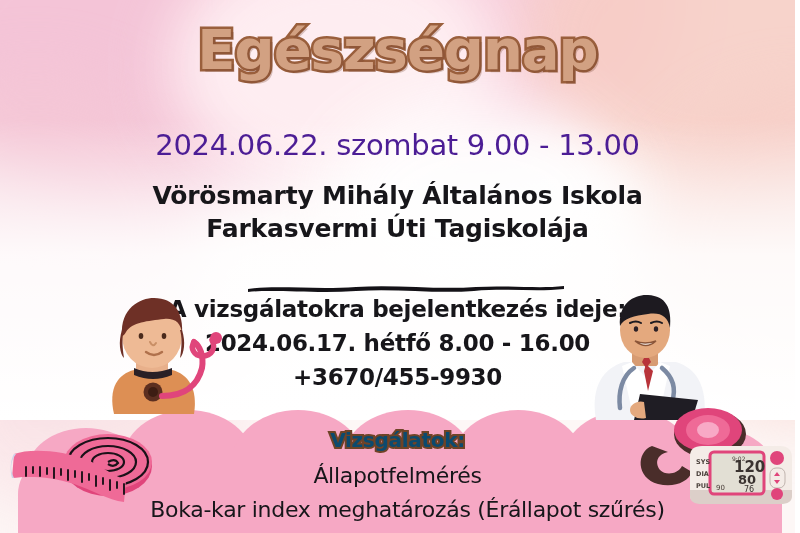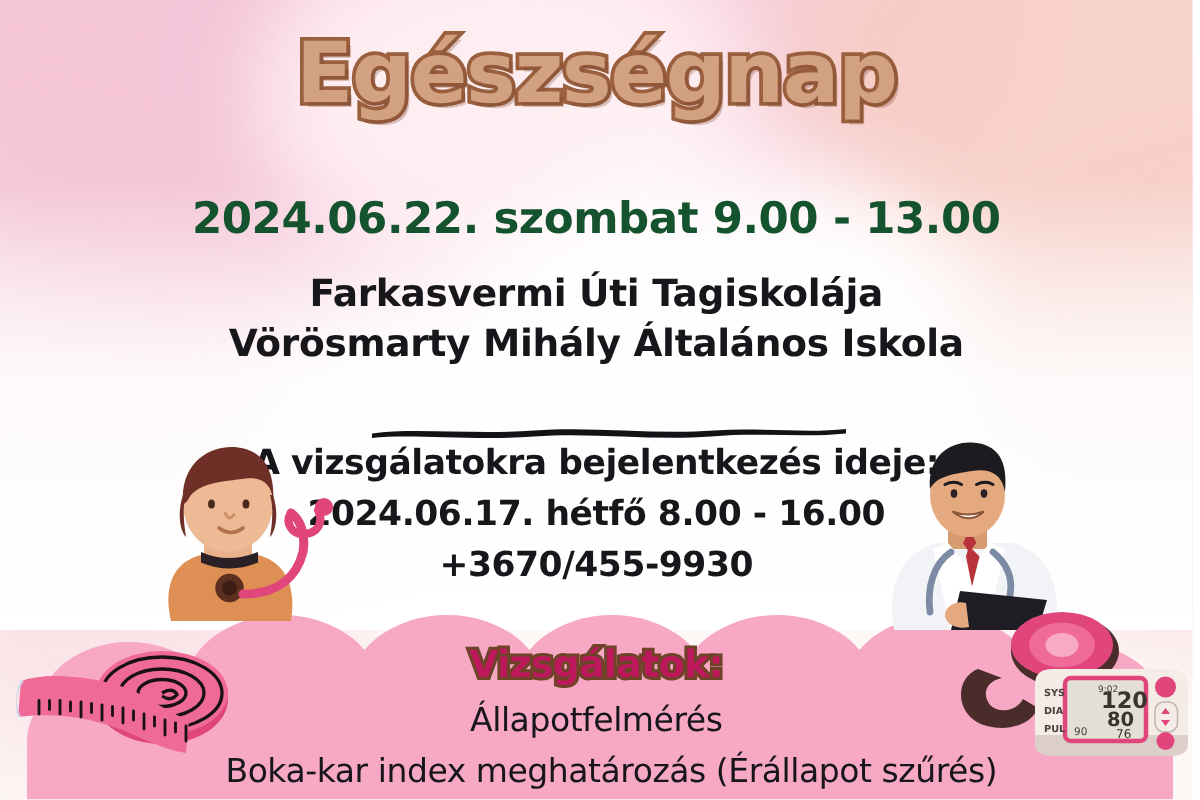--- a/index.html
+++ b/index.html
@@ -48,22 +48,22 @@
     -webkit-text-stroke:5px #9a5f3c;
     paint-order:stroke fill;
     text-shadow:3px 3px 0 rgba(120,70,45,.28);
     margin:0;
   }
   .title.l2{font-size:62px;margin-top:2px;letter-spacing:-1.5px;}
 
   
   .info{position:absolute;left:0;right:0;top:128px;text-align:center;}
   .date-line{
-    font-family:"DejaVu Sans", sans-serif;font-weight:bold;
-    font-size:29px;color:#14532d;letter-spacing:-.3px;
+    font-family:"DejaVu Sans", sans-serif;font-weight:normal;
+    font-size:29px;color:#4c1d95;letter-spacing:-.3px;
   }
   .school{
     font-family:"DejaVu Sans", sans-serif;font-weight:bold;
     font-size:25px;color:#17161a;line-height:1.32;margin-top:17px;letter-spacing:-.2px;
   }
   .address{
     font-family:"DejaVu Sans", sans-serif;font-weight:bold;
     font-size:20px;color:#c9906d;margin-top:15px;letter-spacing:-.2px;
   }
 
@@ -77,22 +77,22 @@
     font-family:"DejaVu Sans", sans-serif;font-weight:bold;
     color:#17161a;letter-spacing:-.3px;
   }
   .reg .r1{font-size:23px;}
   .reg .r2{font-size:23px;margin-top:8px;}
   .reg .r3{font-size:23px;margin-top:8px;}
 
   
   .exams{position:absolute;left:0;right:0;top:428px;text-align:center;}
   .exam-head{
-    font-family:"DejaVu Sans", sans-serif;font-weight:bold;font-size:25px;
-    color:#be185d;-webkit-text-stroke:4px #6f4327;paint-order:stroke fill;
+    font-family:"DejaVu Sans", sans-serif;font-weight:bold;font-size:20px;
+    color:#0c4a6e;-webkit-text-stroke:4px #6f4327;paint-order:stroke fill;
     letter-spacing:-.3px;
   }
   .exam-item{
     font-family:"DejaVu Sans", sans-serif;font-weight:normal;font-size:22px;
     color:#17161a;margin-top:11px;letter-spacing:-.3px;
   }
   .exam-item.clip{margin-top:9px;margin-left:20px;}
 
   
   .ill{position:absolute;text-align:right;}
@@ -130,22 +130,22 @@
     <div class="body"></div>
   </div>
 
   <div class="title-wrap">
     <div class="title l1">Egészségnap</div>
   </div>
 
   <div class="info">
     <div class="date-line">2024.06.22. szombat 9.00 - 13.00</div>
     <div class="school">
+      <div>Vörösmarty Mihály Általános Iskola</div>
       <div>Farkasvermi Úti Tagiskolája</div>
-      <div>Vörösmarty Mihály Általános Iskola</div>
     </div>
   </div>
 
   <div class="brush">
     <svg viewBox="0 0 320 9" preserveAspectRatio="none">
       <path d="M2 6 C30 2,70 7,110 4 C150 1,190 7,230 4 C262 2,292 6,318 3 L318 6 C290 9,260 5,228 8 C188 11,150 5,110 8 C70 11,28 6,2 9 Z" fill="#141217"></path>
     </svg>
   </div>
 
   <div class="reg">

